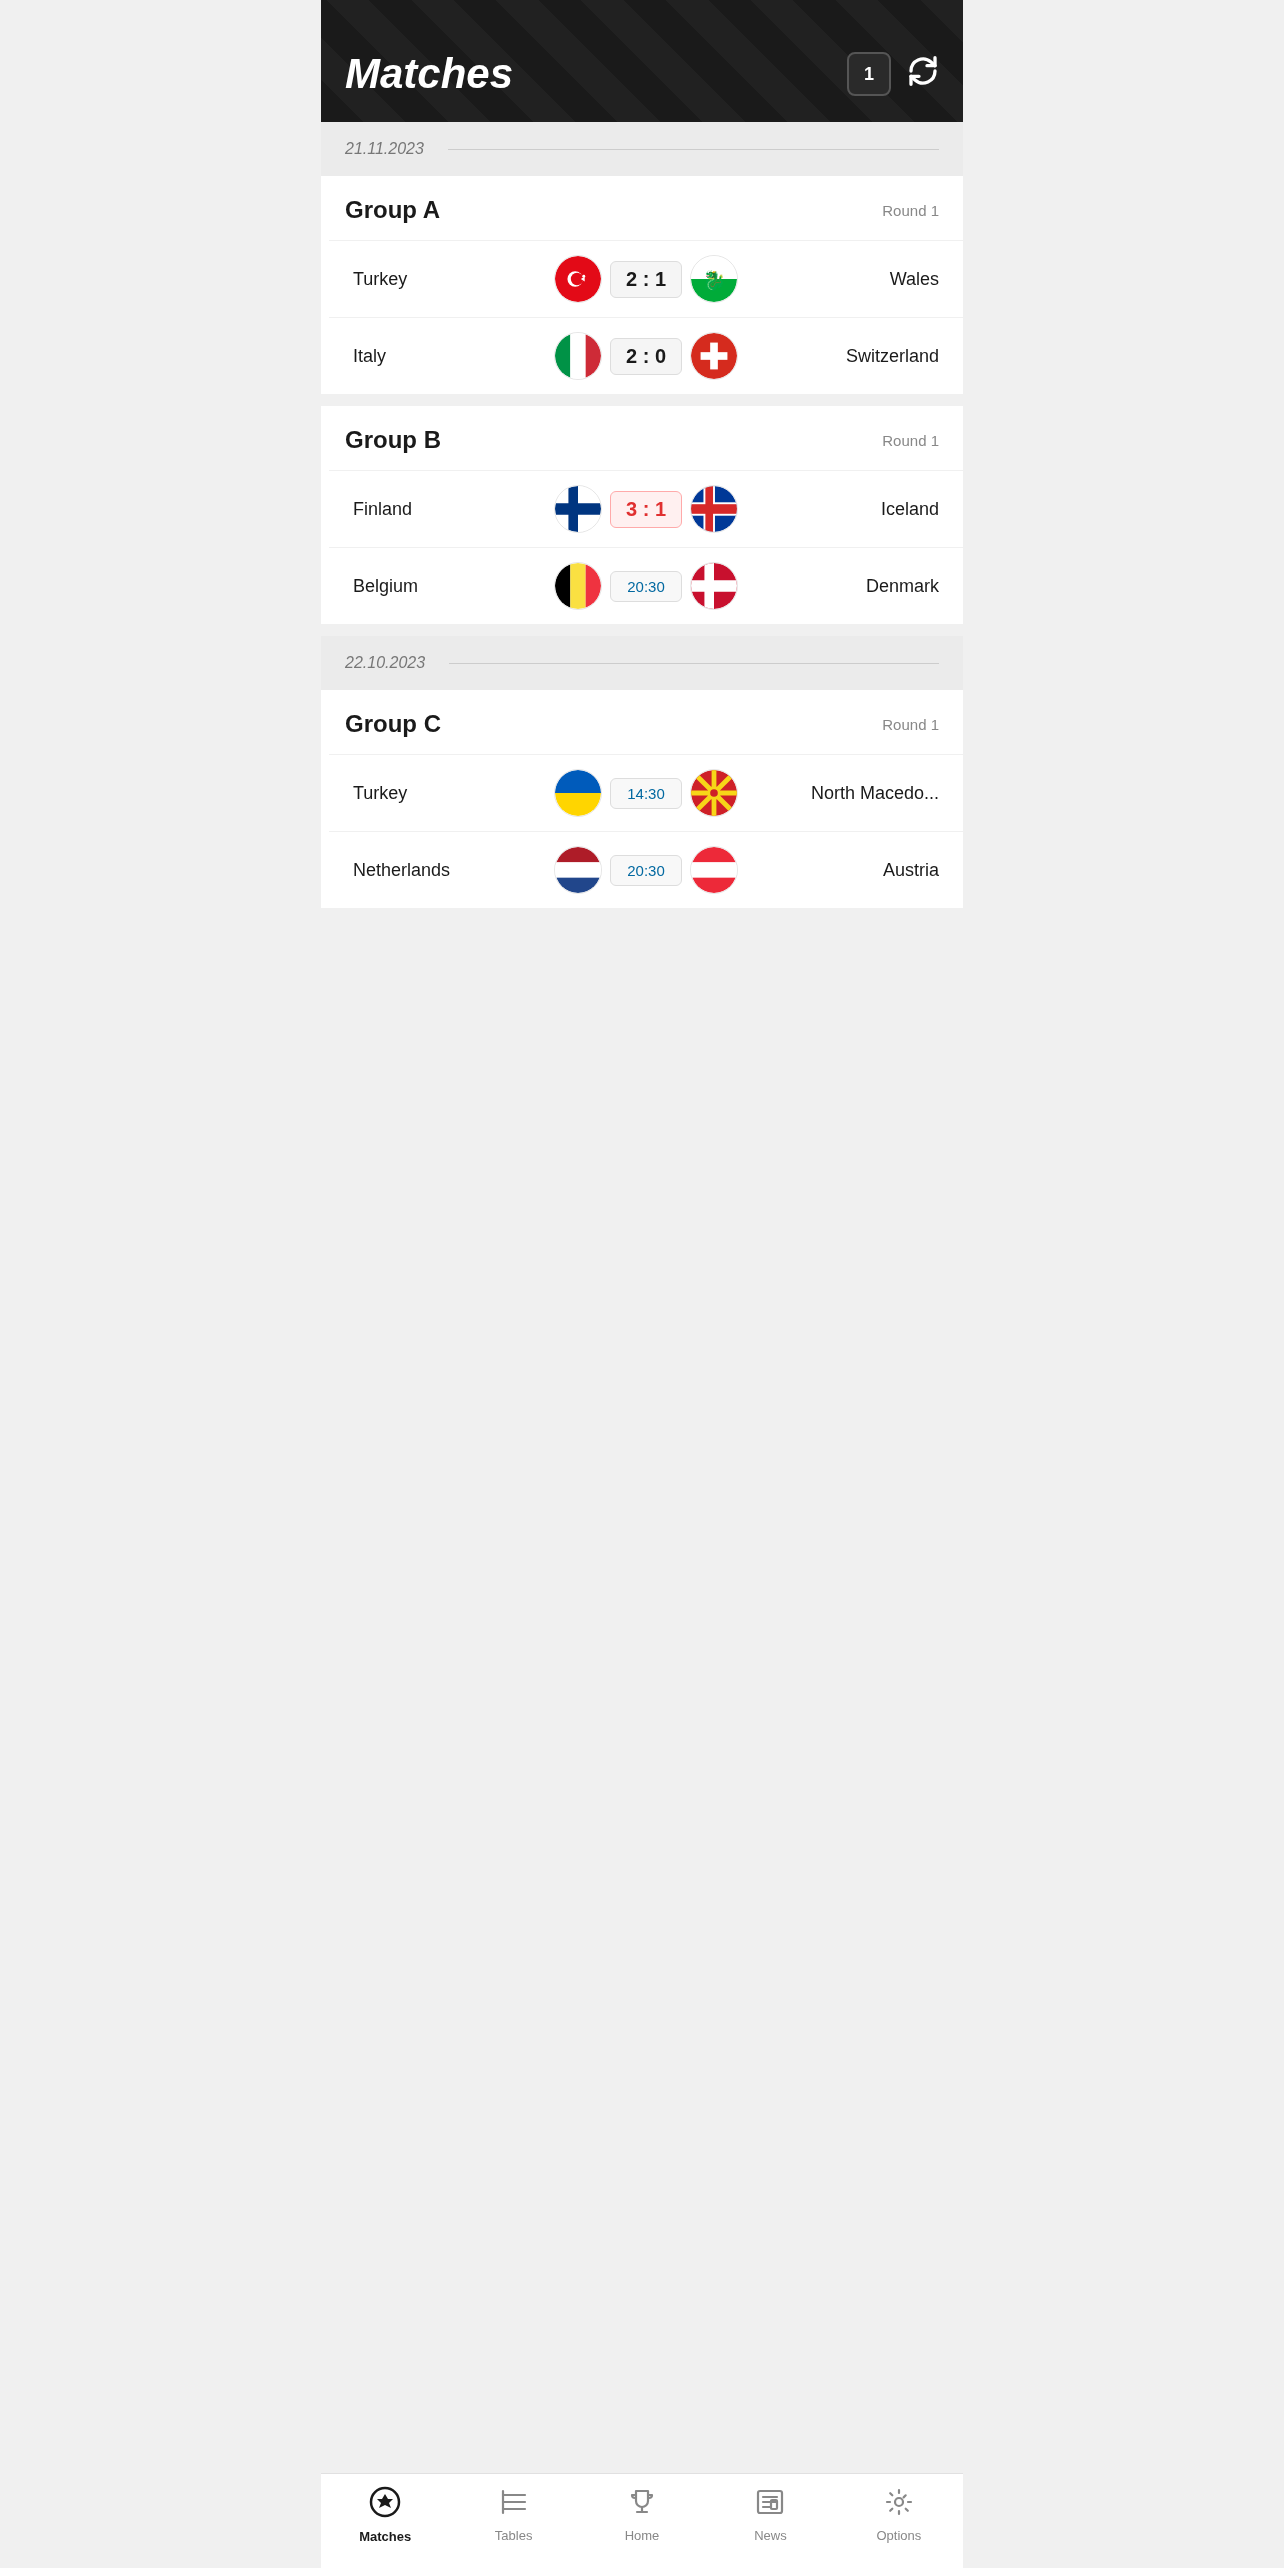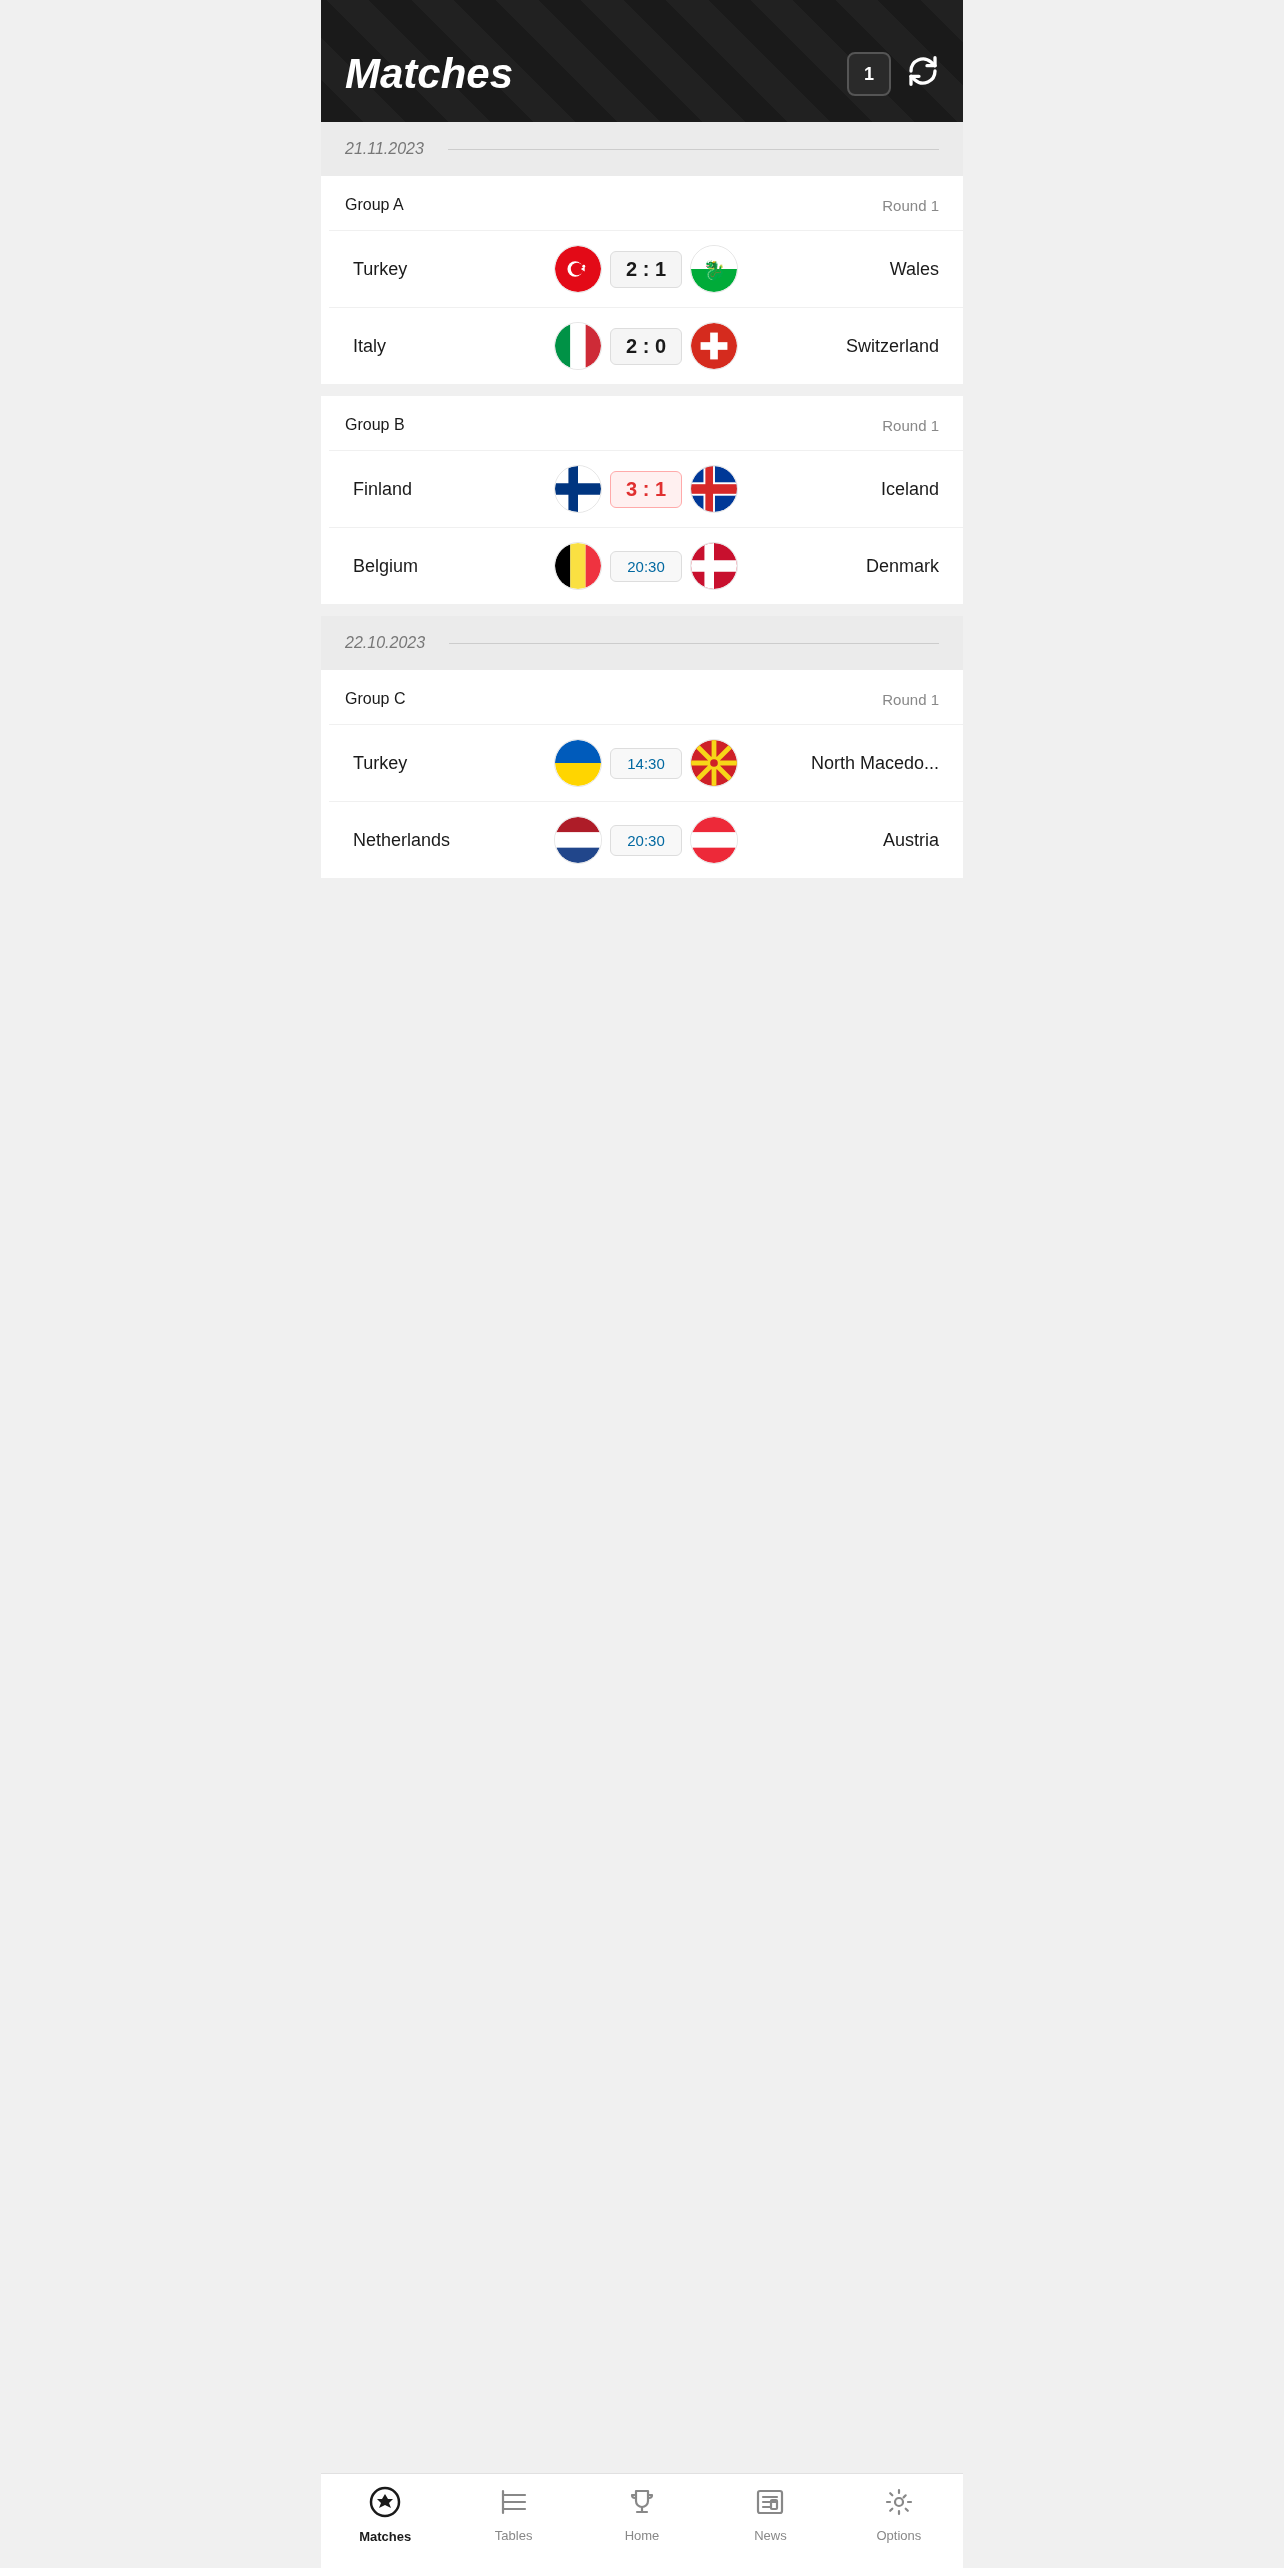--- a/index.html
+++ b/index.html
@@ -84,22 +84,22 @@
       background: #fff;
       margin-bottom: 12px;
     }
     .group-header {
       display: flex;
       justify-content: space-between;
       align-items: center;
       padding: 20px 24px 16px 24px;
     }
     .group-name {
-      font-size: 16px;
-      font-weight: 400;
+      font-size: 24px;
+      font-weight: 700;
       color: #1a1a1a;
     }
     .round-label {
       font-size: 15px;
       color: #888;
       font-weight: 500;
     }
 
     
     .match-row {

